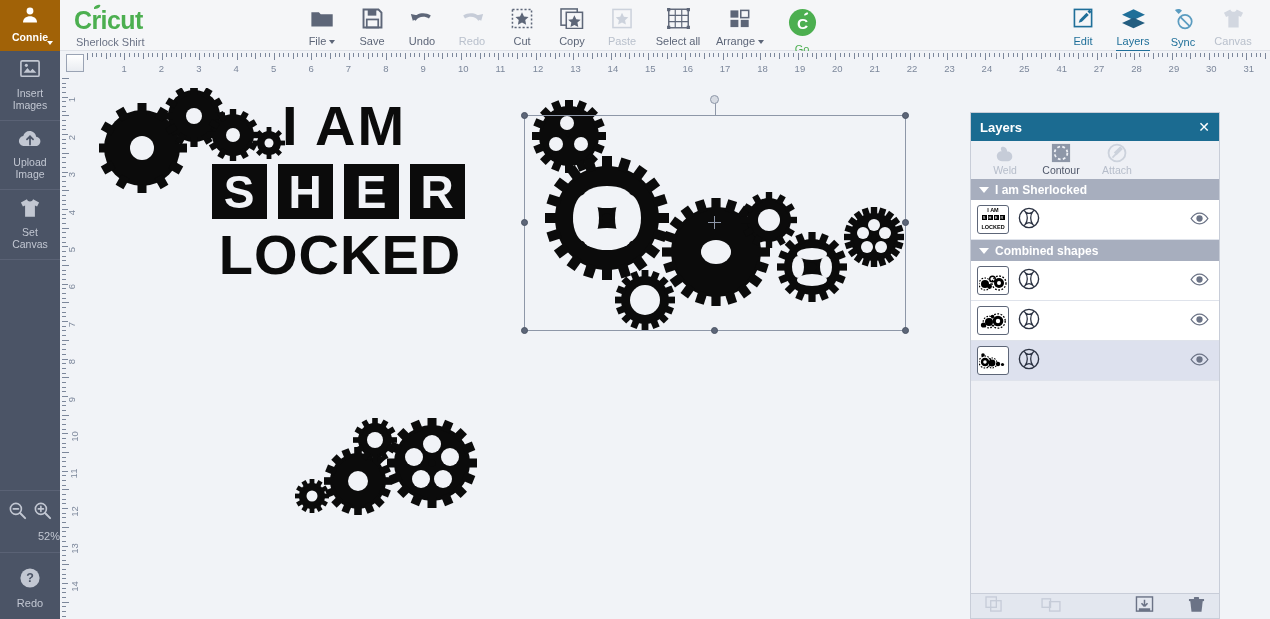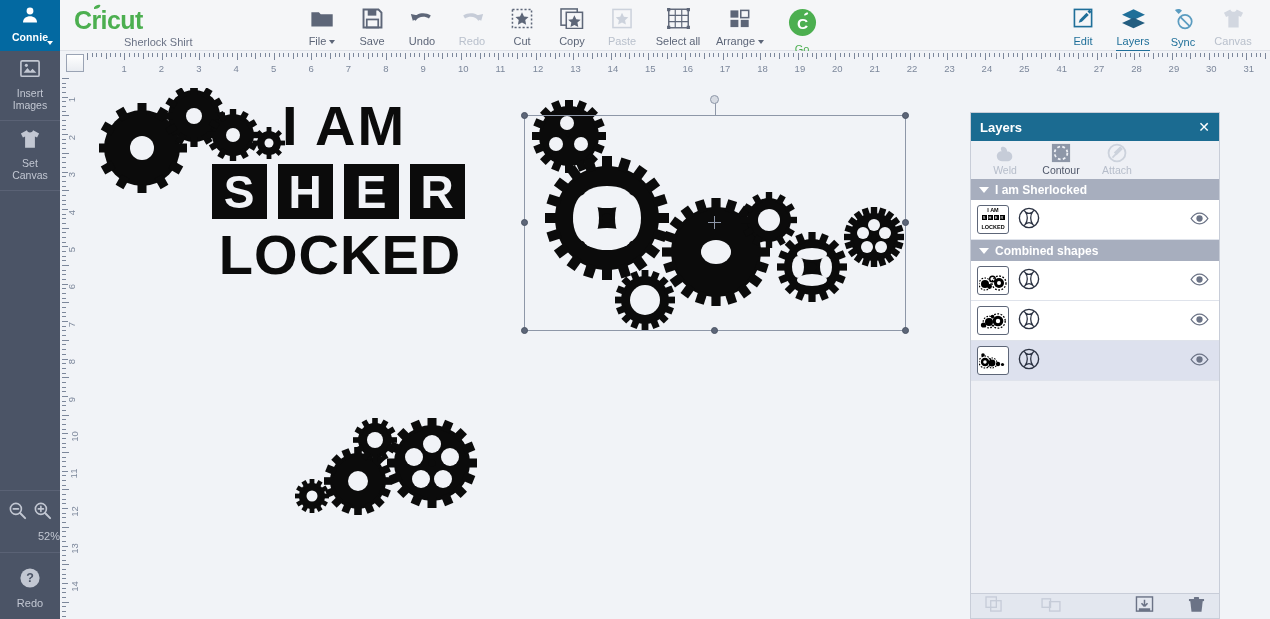--- a/index.html
+++ b/index.html
@@ -12,21 +12,21 @@
   #app { position: relative; width: 1270px; height: 619px; }
 
   
   #sidebar {
     position: absolute; left: 0; top: 0;
     width: 60px; height: 619px;
     background: #4b5466;
     display: flex; flex-direction: column;
   }
   #user-block {
-    height: 51px; background: #0369a1;
+    height: 51px; background: #a16207;
     display: flex; flex-direction: column;
     align-items: center; justify-content: flex-start;
     padding-top: 4px; cursor: pointer;
   }
   #user-block .uicon { margin-top: 1px; }
   #user-name {
     color: #fff; font-size: 10.5px; font-weight: bold;
     margin-top: 2px; letter-spacing: .1px;
   }
   .sb-item {
@@ -55,21 +55,21 @@
   
   #topbar {
     position: absolute; left: 60px; top: 0;
     width: 1210px; height: 51px;
     background: #f5f6f8;
     border-bottom: 1px solid #dfe2e8;
   }
   #brand { position: absolute; left: 14px; top: 4px; }
   #brand-sub {
     position: absolute; left: 16px; top: 36px;
-    font-size: 11px; color: #6b7386; margin-left: 48px;
+    font-size: 11px; color: #6b7386;
   }
   #tools-center {
     position: absolute; left: 237px; top: 3px;
     display: flex; align-items: flex-start;
   }
   #tools-right {
     position: absolute; right: 12px; top: 3px;
     display: flex; align-items: flex-start;
   }
   .tool {
@@ -283,20 +283,29 @@
       <span>
         <svg width="22" height="20" viewBox="0 0 24 22">
             <rect x="2" y="2" width="20" height="17" rx="1.5" fill="none" stroke="#c2c7d2" stroke-width="1.8"></rect>
             <path d="M5 15l4.2-5 3 3.4 2.6-2.8L19 15z" fill="#c2c7d2"></path>
             <circle cx="8" cy="7" r="1.7" fill="#c2c7d2"></circle>
           </svg>
       </span>
       <span class="lbl"><span>Insert</span><br><span>Images</span></span>
     </div>
 
+    <div class="sb-item">
+      <span>
+        <svg width="24" height="19" viewBox="0 0 26 20">
+            <path d="M20.4 18H6.6C3.5 18 1 15.6 1 12.6c0-2.7 2-5 4.7-5.4C6.4 4 9.2 1.8 12.5 1.8c3.7 0 6.8 2.8 7.2 6.4 2.6.2 4.6 2.3 4.6 4.9 0 2.7-2.2 4.9-3.9 4.9z" fill="#c2c7d2"></path>
+            <path d="M13 16.5V8.6M13 7.6l-3.3 3.4M13 7.6l3.3 3.4" stroke="#4b5466" stroke-width="1.9" fill="none" stroke-linecap="round"></path>
+          </svg>
+      </span>
+      <span class="lbl"><span>Upload</span><br><span>Image</span></span>
+    </div>
 
 
     <div class="sb-item">
       <span>
         <svg width="22" height="20" viewBox="0 0 24 22">
             <path d="M8.6 1.5L2 5l2.2 4.4 2.4-1.1V20.5h10.8V8.3l2.4 1.1L22 5l-6.6-3.5c-.6 1.6-1.8 2.4-3.4 2.4S9.2 3.1 8.6 1.5z" fill="#c2c7d2"></path>
           </svg>
       </span>
       <span class="lbl"><span>Set</span><br><span>Canvas</span></span>
     </div>

